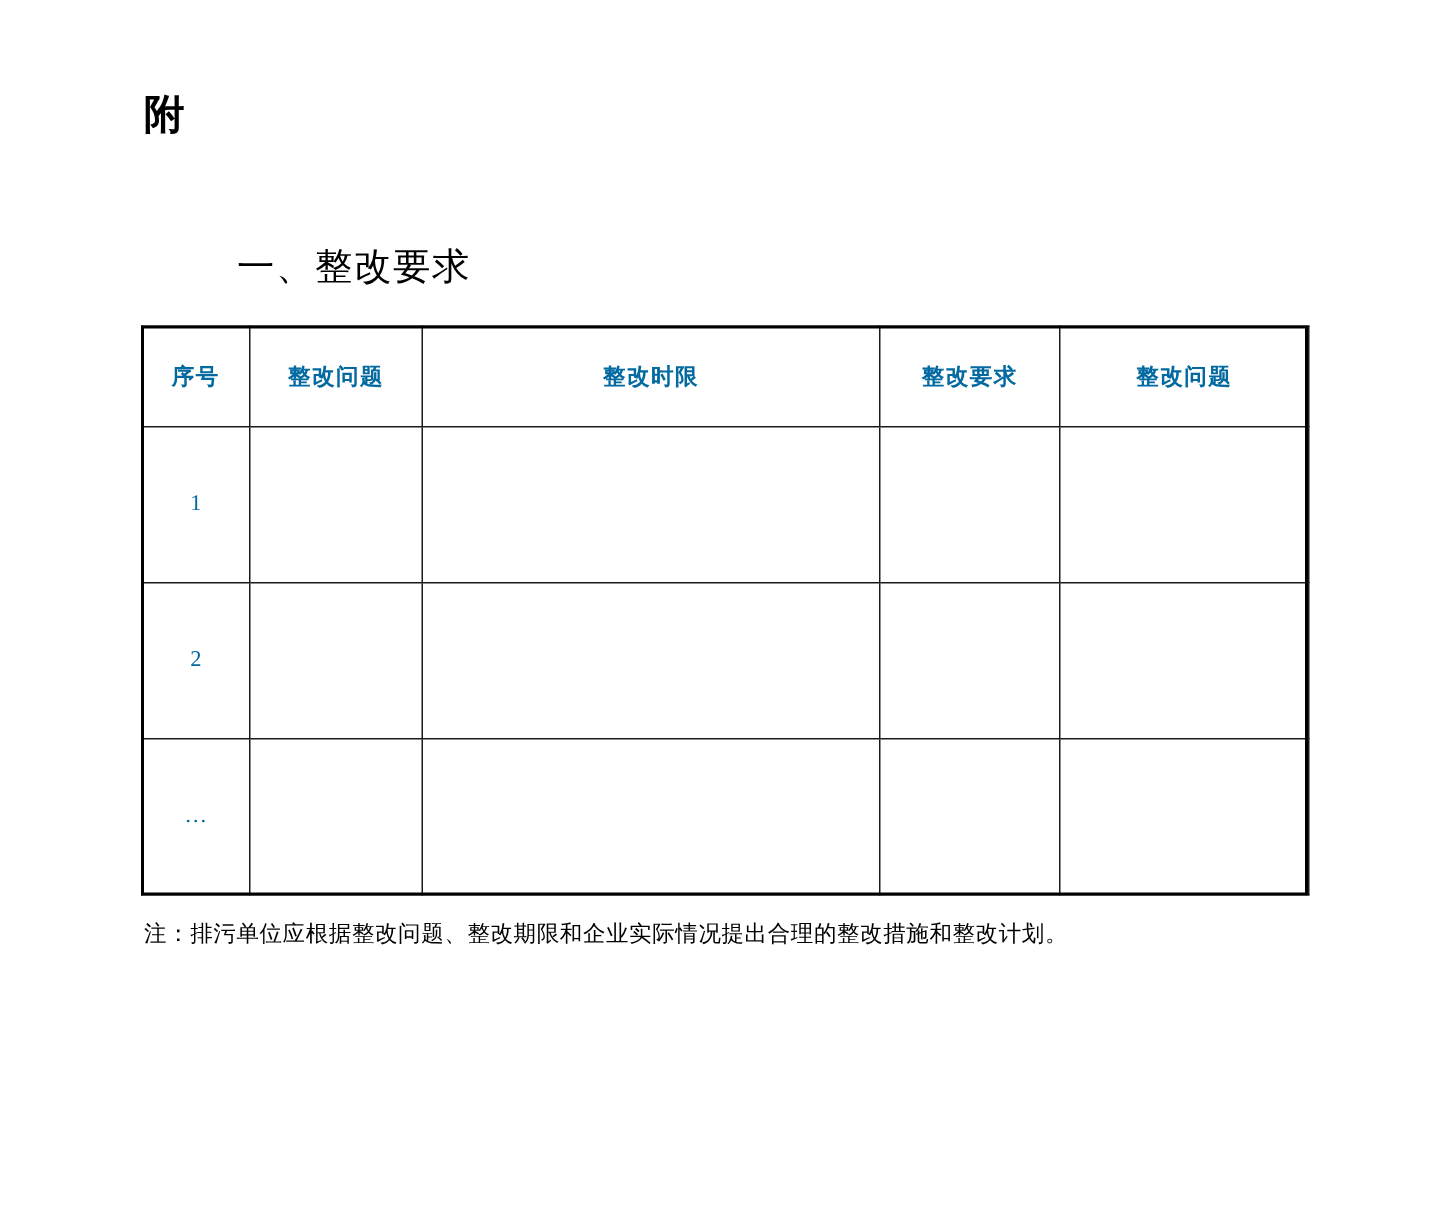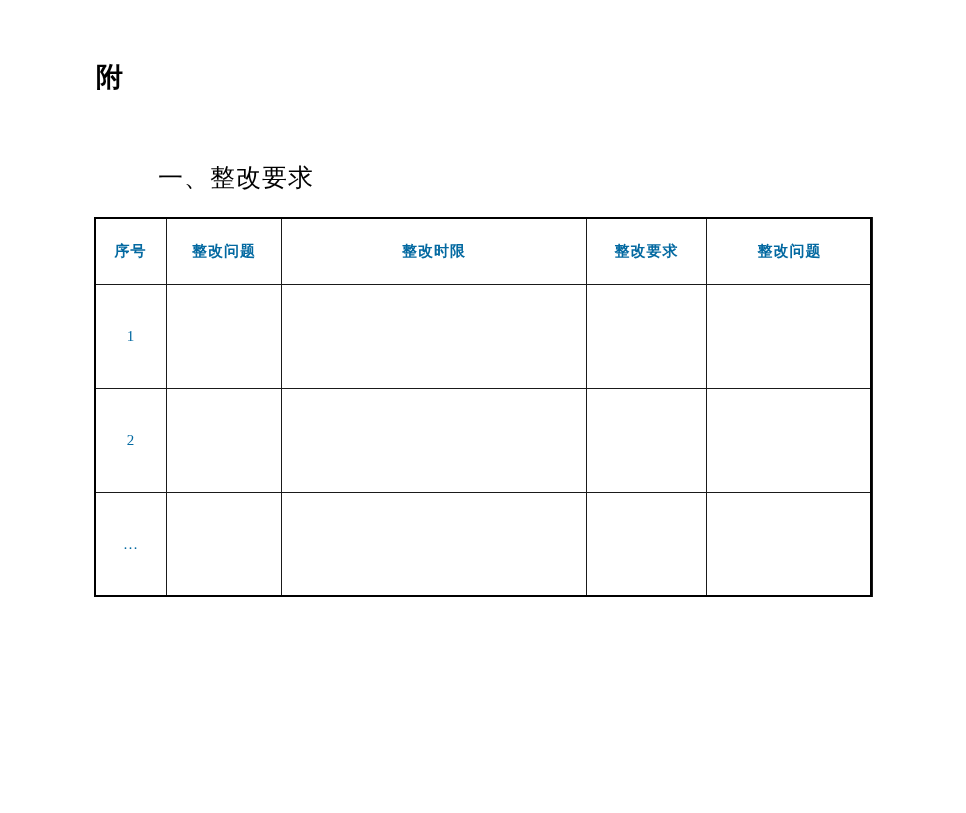--- a/index.html
+++ b/index.html
@@ -151,14 +151,15 @@
           <td class="idx">…</td>
           <td></td>
           <td></td>
           <td></td>
           <td></td>
         </tr>
       </tbody>
     </table>
   </div>
 
+  <div class="note">注：排污单位应根据整改问题、整改期限和企业实际情况提出合理的整改措施和整改计划。</div>
 
 </div>
 
 </body></html>

